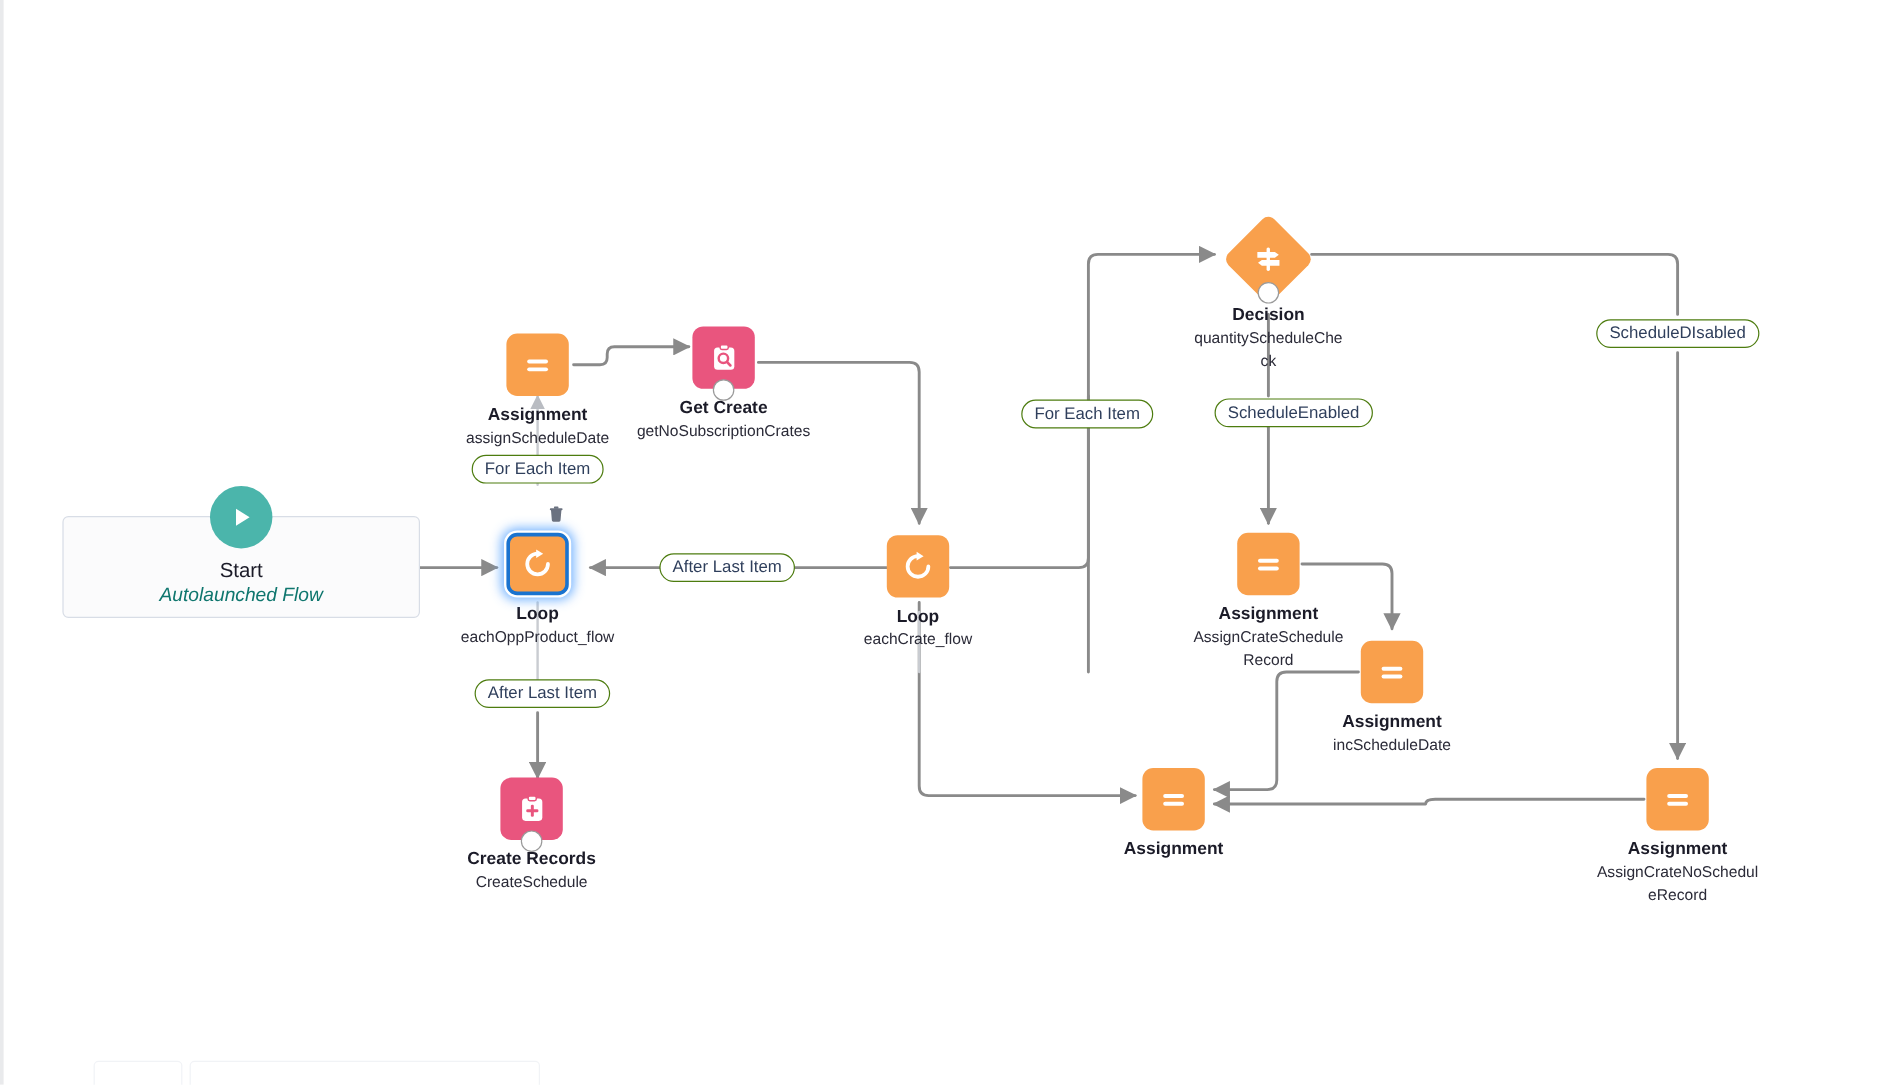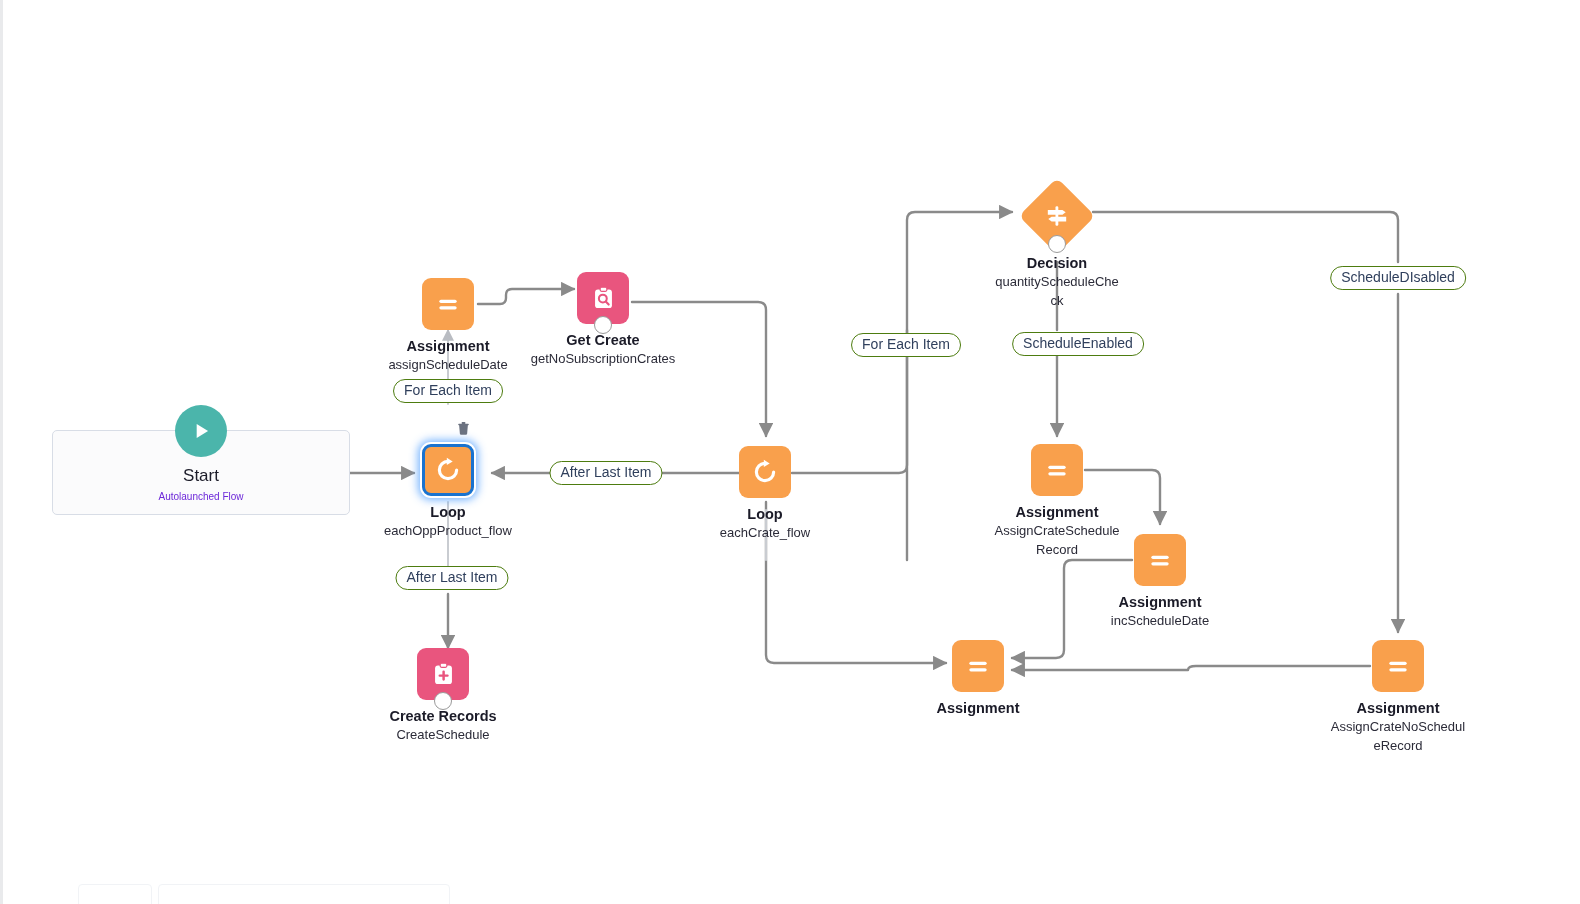--- a/index.html
+++ b/index.html
@@ -104,23 +104,24 @@
     background: #4BB5AB;
     display: flex; align-items: center; justify-content: center;
   }
   #start-title {
     margin-top: 34px;
     font-size: 17px;
     color: #1b1b28;
     line-height: 22px;
   }
   #start-sub {
-    font-size: 10px;
-    color: #6d28d9;
+    font-size: 16px;
+    color: #0f766e;
     line-height: 20px;
+    font-style: italic;
   }
 
   
   .pill {
     position: absolute;
     transform: translate(-50%, -50%);
     border: 1px solid #4d7c0f;
     border-radius: 12px;
     background: #ffffff;
     color: #2f3f5c;

